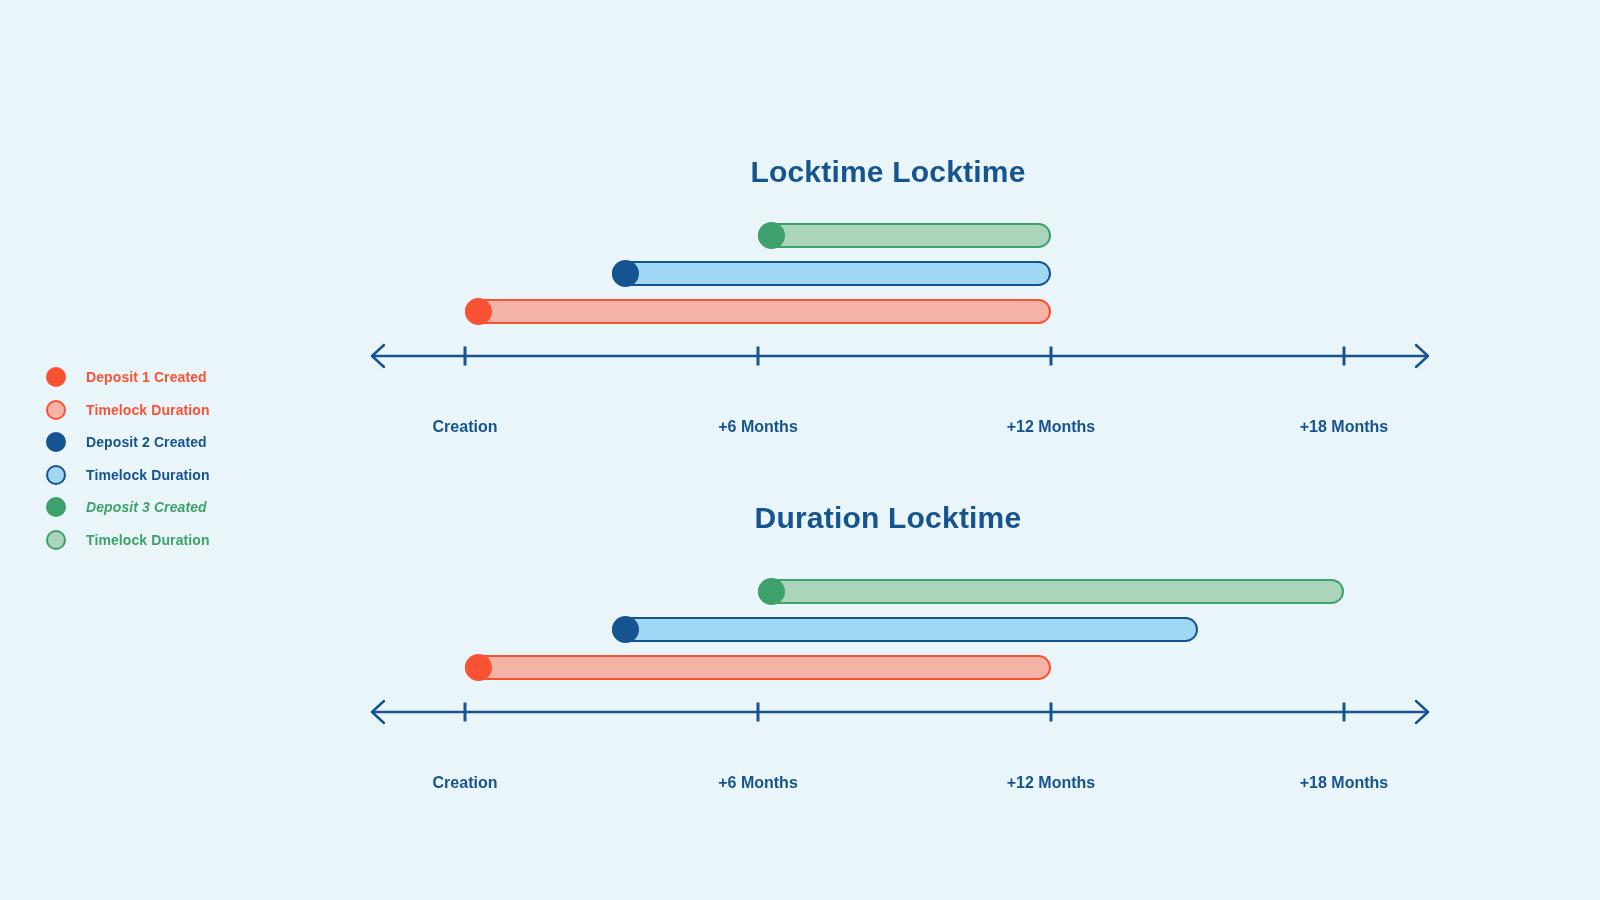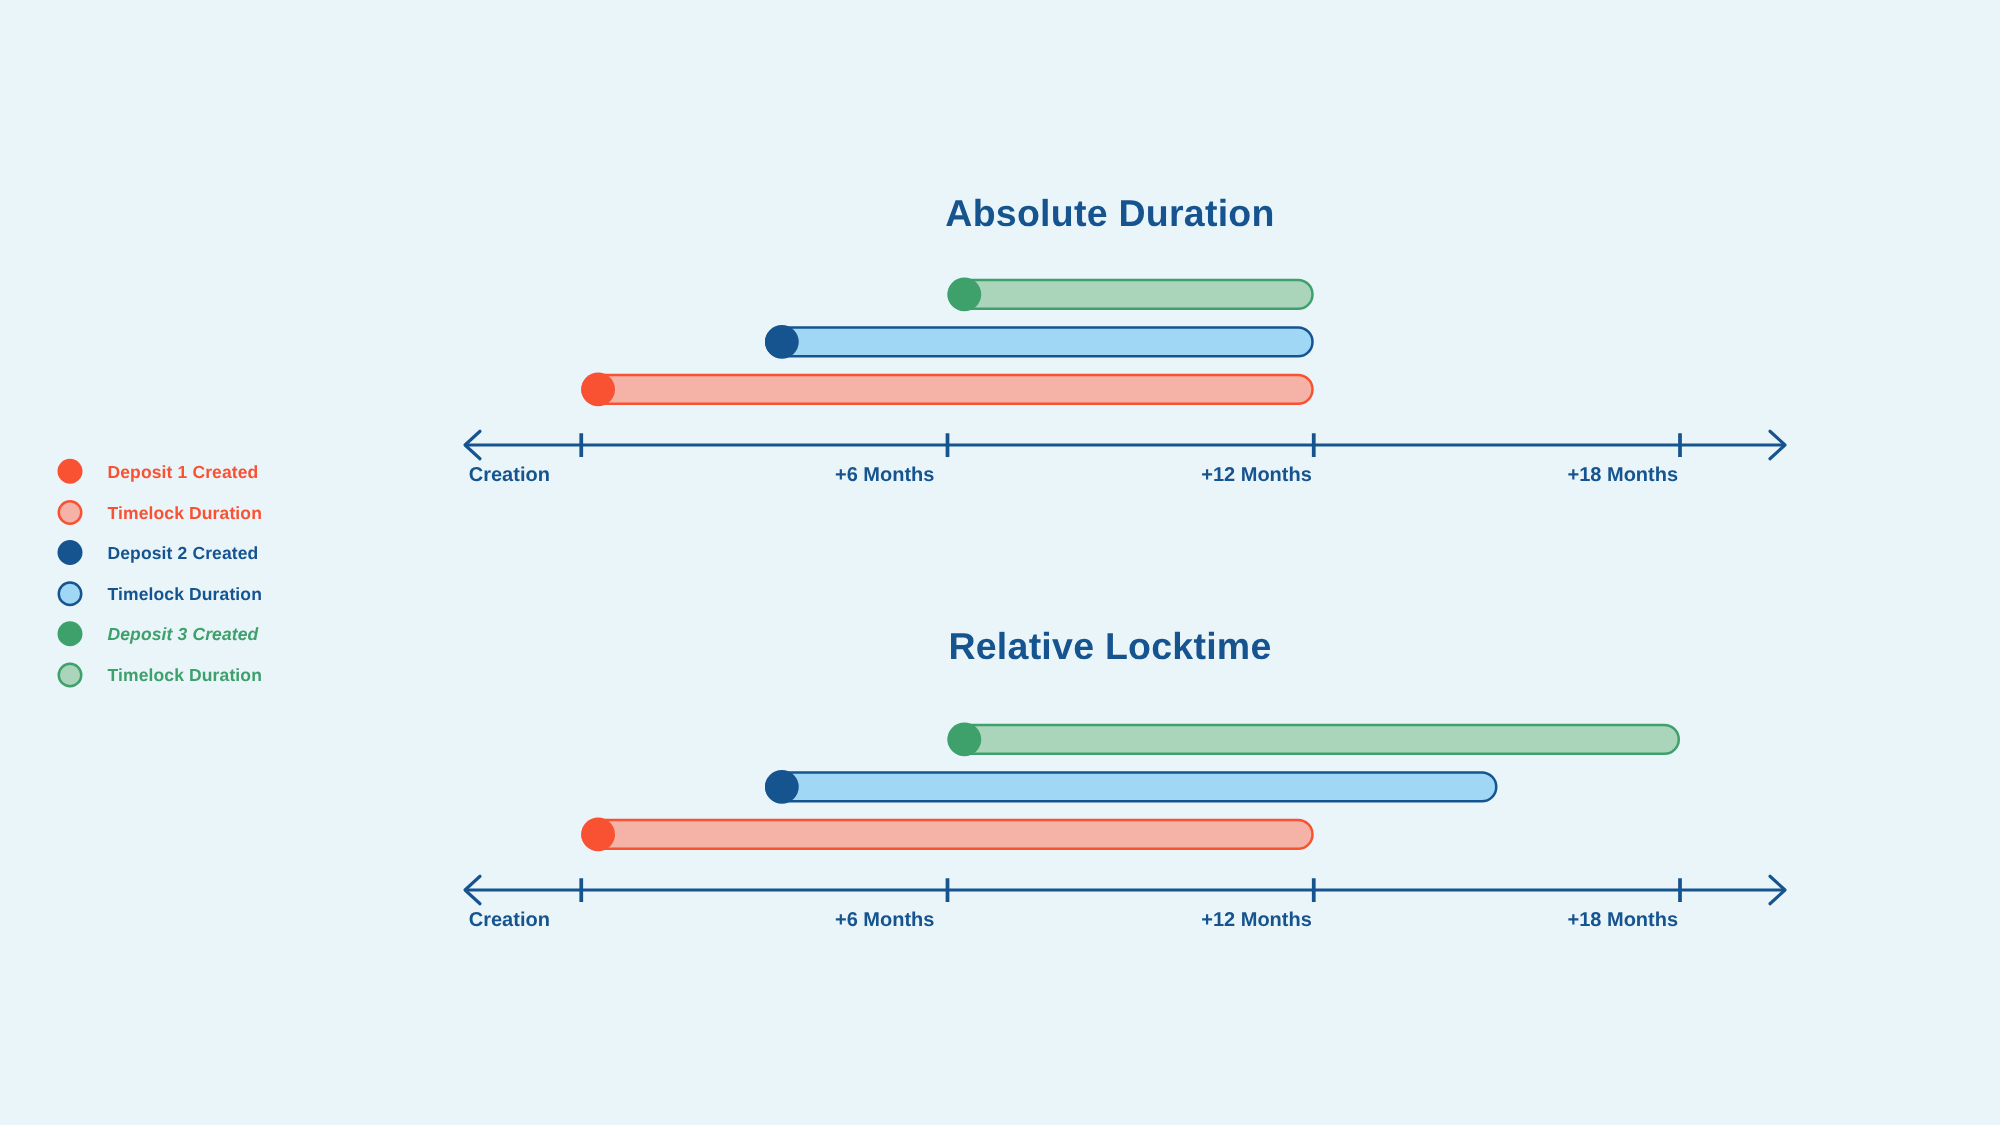--- a/index.html
+++ b/index.html
@@ -72,24 +72,25 @@
   }
   .axis-svg {
     position: absolute;
     left: 360px;
     width: 1090px;
     height: 40px;
   }
   .axis-label {
     position: absolute;
     width: 180px;
-    text-align: left;
+    text-align: center;
     font-size: 16px;
     font-weight: 700;
     white-space: nowrap;
+    margin-top: 46px;
   }
 </style>
 </head>
 <body>
 
 <div class="canvas" style="background: rgb(234, 245, 250);">
 
   <div class="legend">
       <div class="legend-row">
         <span class="legend-dot" style="background: rgb(249, 82, 51); border: 2px solid rgb(249, 82, 51);"></span>
@@ -111,26 +112,26 @@
         <span class="legend-dot" style="background: rgb(62, 161, 108); border: 2px solid rgb(62, 161, 108);"></span>
         <span class="legend-label" style="color: rgb(62, 161, 108); font-style: italic;">Deposit 3 Created</span>
       </div>
       <div class="legend-row">
         <span class="legend-dot" style="background: rgb(171, 213, 187); border: 2px solid rgb(62, 161, 108);"></span>
         <span class="legend-label" style="color: rgb(62, 161, 108);">Timelock Duration</span>
       </div>
     </div>
 
   <section>
-    <h2 class="chart-title" style="top: 155px; color: rgb(22, 84, 143);">Absolute Duration</h2>
+    <h2 class="chart-title" style="top: 155px; color: rgb(22, 84, 143);">Locktime Locktime</h2>
     <div></div>
   </section>
 
   <section>
-    <h2 class="chart-title" style="top: 501px; color: rgb(22, 84, 143);">Relative Locktime</h2>
+    <h2 class="chart-title" style="top: 501px; color: rgb(22, 84, 143);">Duration Locktime</h2>
     <div></div>
   </section>
 
 <div class="tl-bar" style="left: 465px; width: 586px; top: 299px; background: rgb(245, 178, 166); border-color: rgb(249, 82, 51);">
       <span class="tl-dot" style="background: rgb(249, 82, 51);"></span>
     </div>
     <div class="tl-bar" style="left: 611.5px; width: 439.5px; top: 261px; background: rgb(160, 215, 244); border-color: rgb(22, 84, 143);">
       <span class="tl-dot" style="background: rgb(22, 84, 143);"></span>
     </div>
     <div class="tl-bar" style="left: 758px; width: 293px; top: 223px; background: rgb(171, 213, 187); border-color: rgb(62, 161, 108);">

